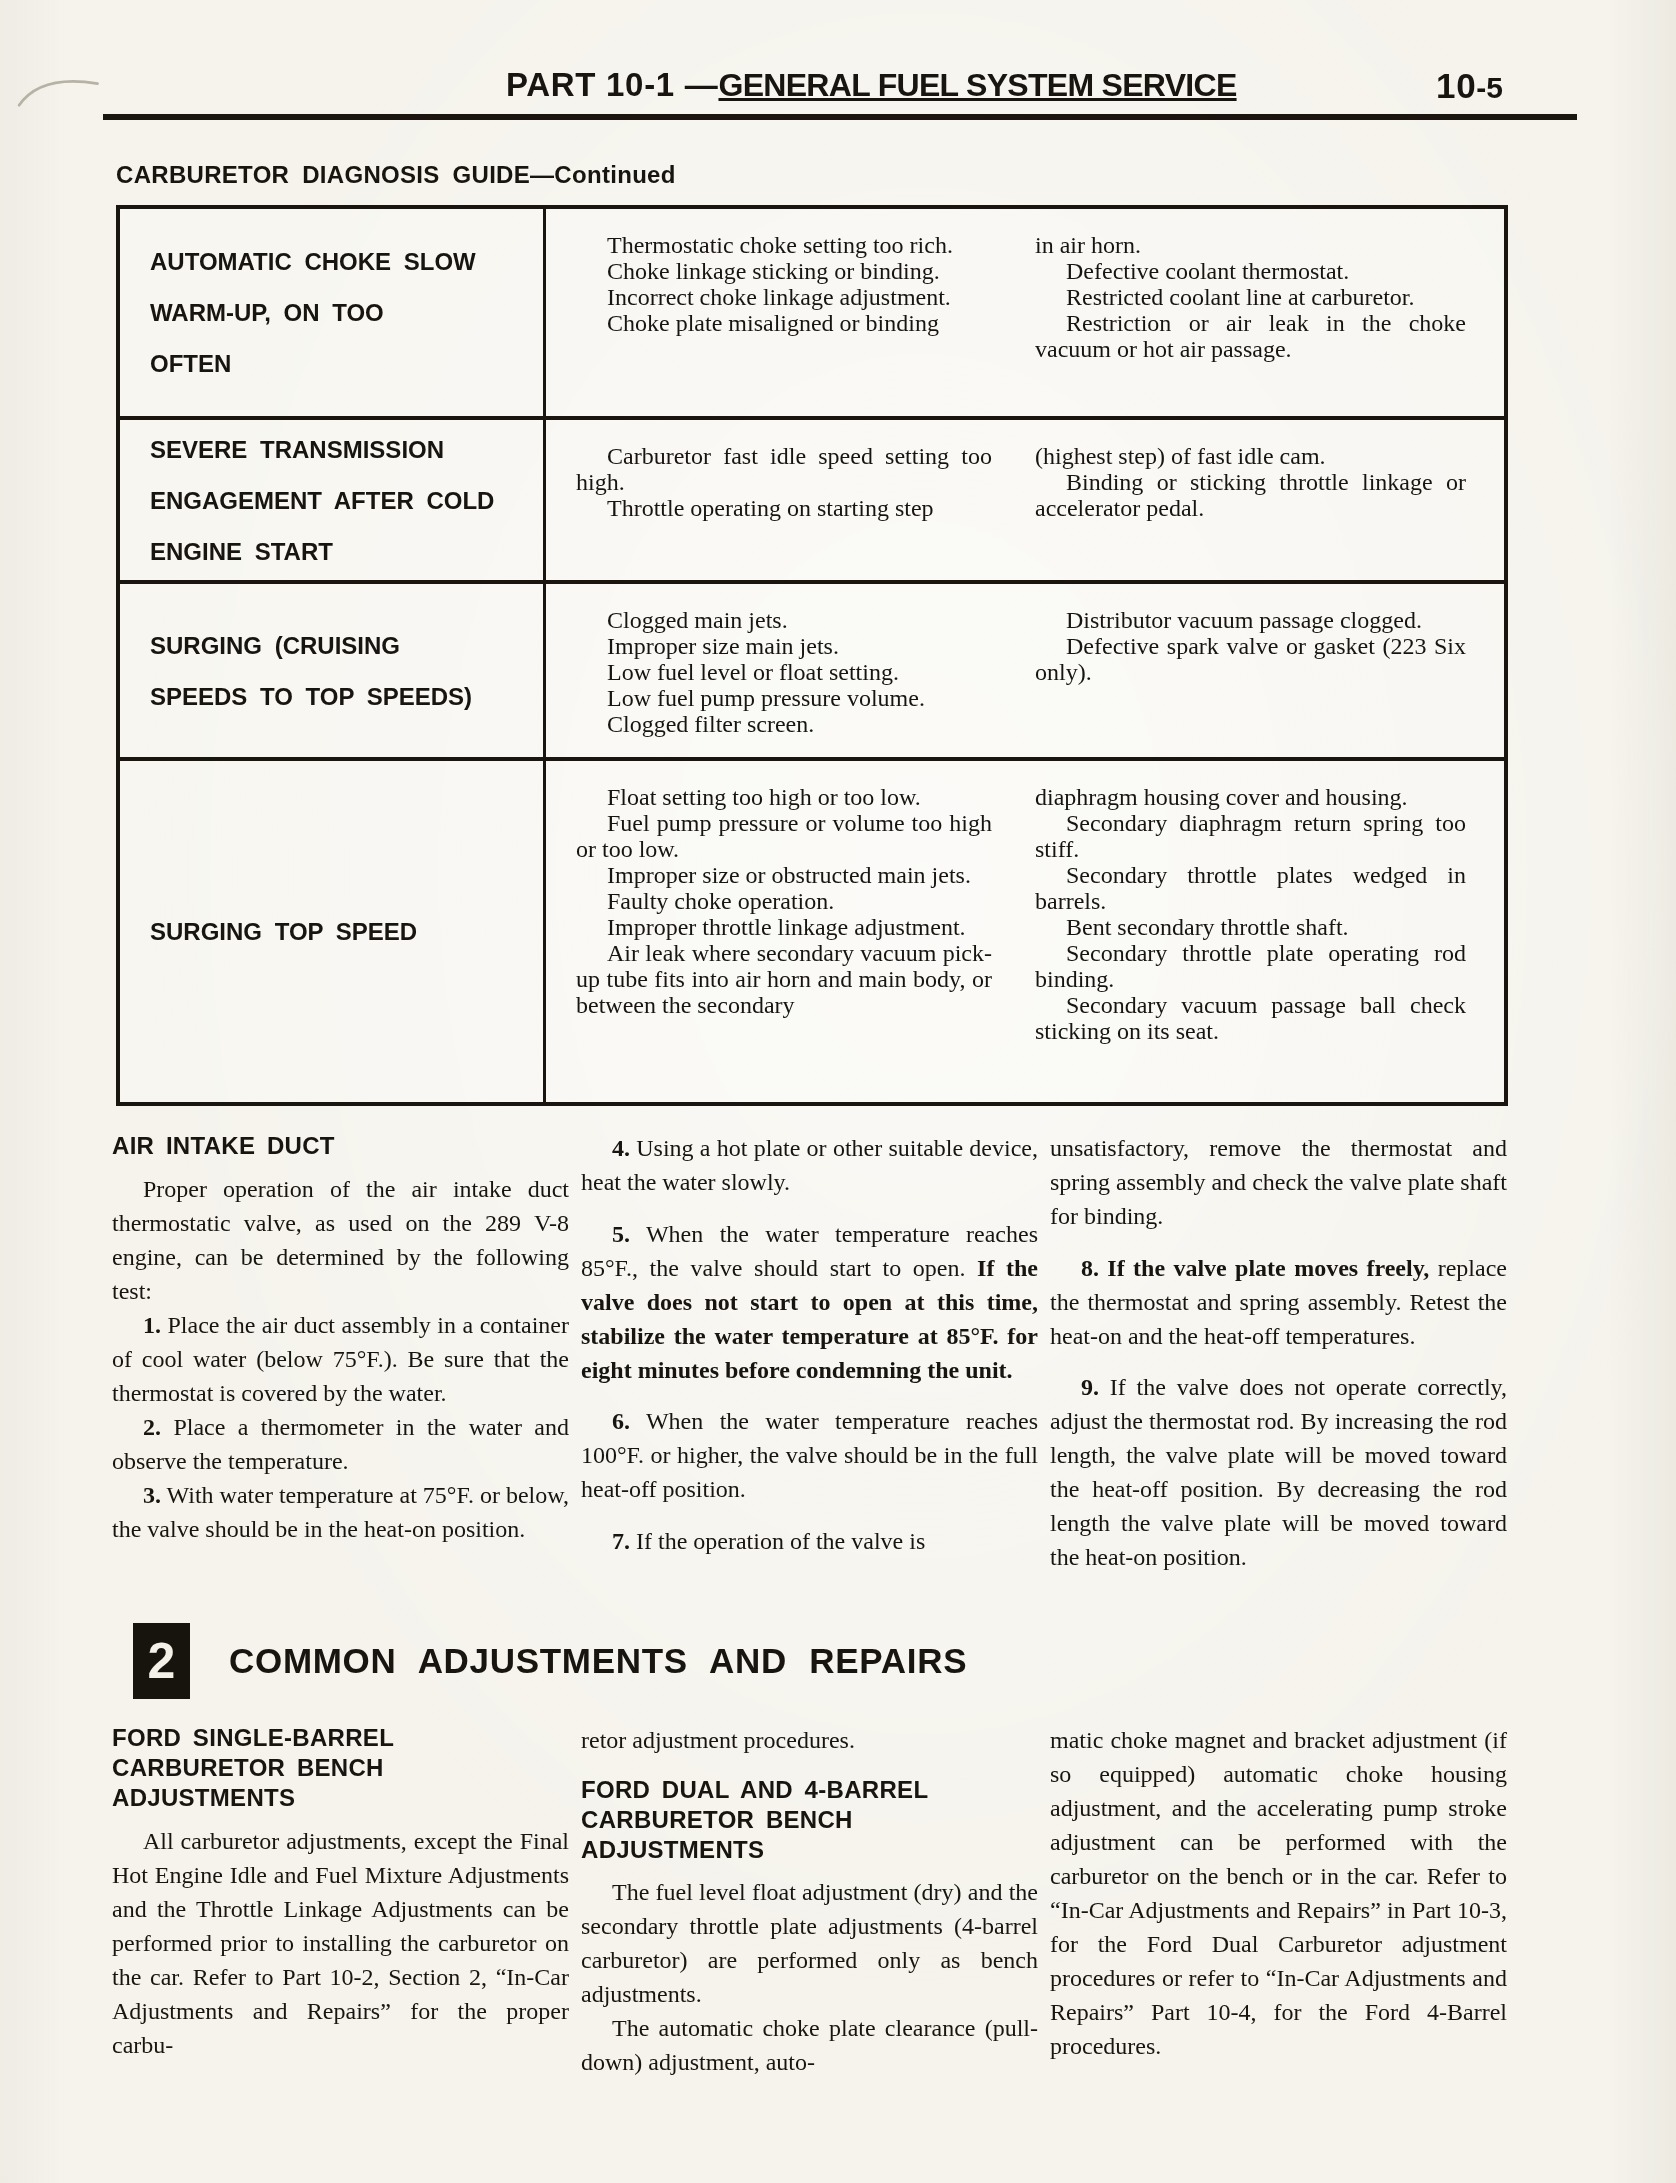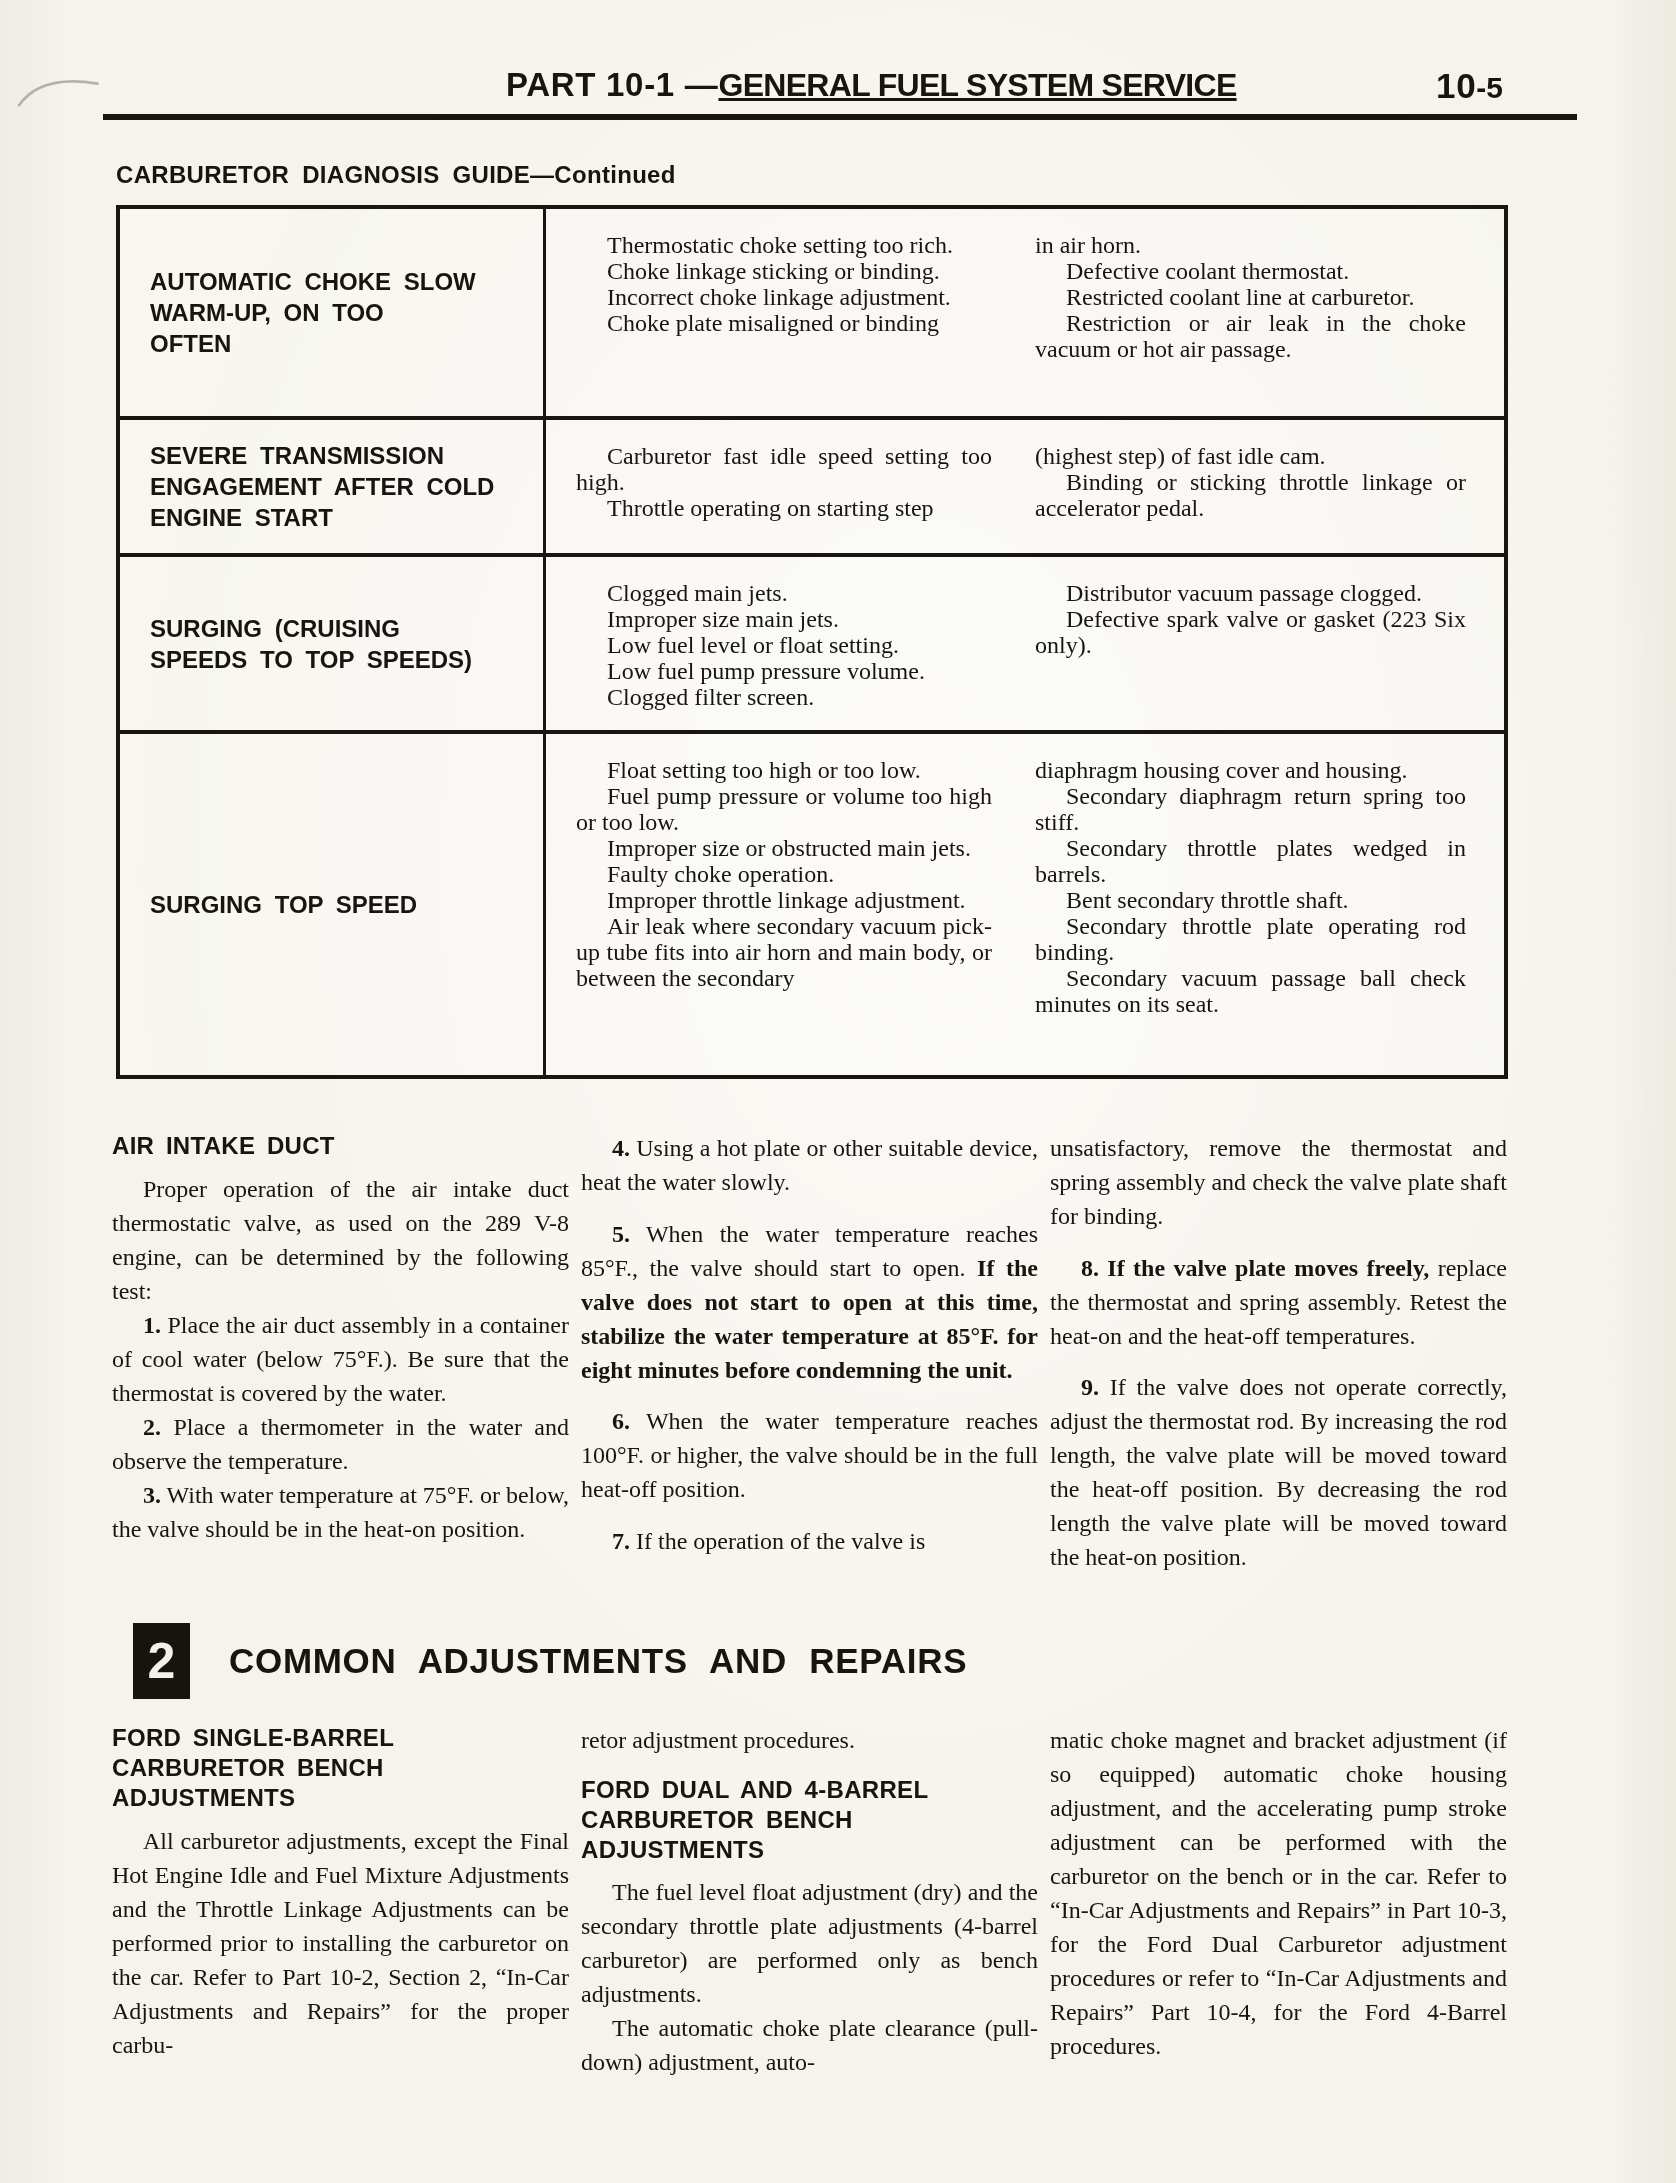--- a/index.html
+++ b/index.html
@@ -28,21 +28,21 @@
     font-weight:bold;font-size:24px;letter-spacing:0.3px;word-spacing:6px;}
   
   .diag-table{position:absolute;top:205px;left:116px;width:1392px;box-sizing:border-box;
     border:4px solid #1a160f;background:rgba(255,255,255,.25);}
   .t-row{display:grid;grid-template-columns:426px 469px 488px;border-bottom:4px solid #1a160f;}
   .t-row:last-child{border-bottom:none;}
   .r1{min-height:207px;} .r2{min-height:133px;} .r3{min-height:173px;} .r4{min-height:341px;}
   .sym{border-right:3.4px solid #1a160f;display:flex;flex-direction:column;justify-content:center;
     padding:13.5px 12px 13.5px 30px;box-sizing:border-box;
     font-family:"Liberation Sans",sans-serif;font-weight:bold;font-size:24px;line-height:31px;
-    letter-spacing:0;word-spacing:6px;}
+    letter-spacing:0;word-spacing:6px;gap:20px;}
   .sym-line{margin:0;text-indent:0;}
   .mid{padding:23px 23px 13.5px 30px;box-sizing:border-box;}
   .rgt{padding:23px 37px 13.5px 20px;box-sizing:border-box;}
   .cause{margin:0;text-align:justify;font-size:24px;line-height:26px;text-indent:31px;}
   .cause.noind{text-indent:0;}
   
   .cols{position:absolute;left:112px;width:1428px;display:grid;
     grid-template-columns:457px 457px 457px;column-gap:12px;align-items:start;}
   .air{top:1131px;}
   .bottom{top:1723px;}
@@ -150,21 +150,21 @@
           <p class="cause">Faulty choke operation.</p>
           <p class="cause">Improper throttle linkage adjustment.</p>
           <p class="cause">Air leak where secondary vacuum pick-up tube fits into air horn and main body, or between the secondary</p>
         </div>
       <div class="rgt">
           <p class="cause noind">diaphragm housing cover and housing.</p>
           <p class="cause">Secondary diaphragm return spring too stiff.</p>
           <p class="cause">Secondary throttle plates wedged in barrels.</p>
           <p class="cause">Bent secondary throttle shaft.</p>
           <p class="cause">Secondary throttle plate operating rod binding.</p>
-          <p class="cause">Secondary vacuum passage ball check minutes on its seat.</p>
+          <p class="cause">Secondary vacuum passage ball check sticking on its seat.</p>
         </div>
     </div>
 
   </div>
 
   <div class="cols air">
     <div>
       <h3 class="col-h">AIR INTAKE DUCT</h3>
       <div>
           <p class="para">Proper operation of the air intake duct thermostatic valve, as used on the 289 V-8 engine, can be determined by the following test:</p>

